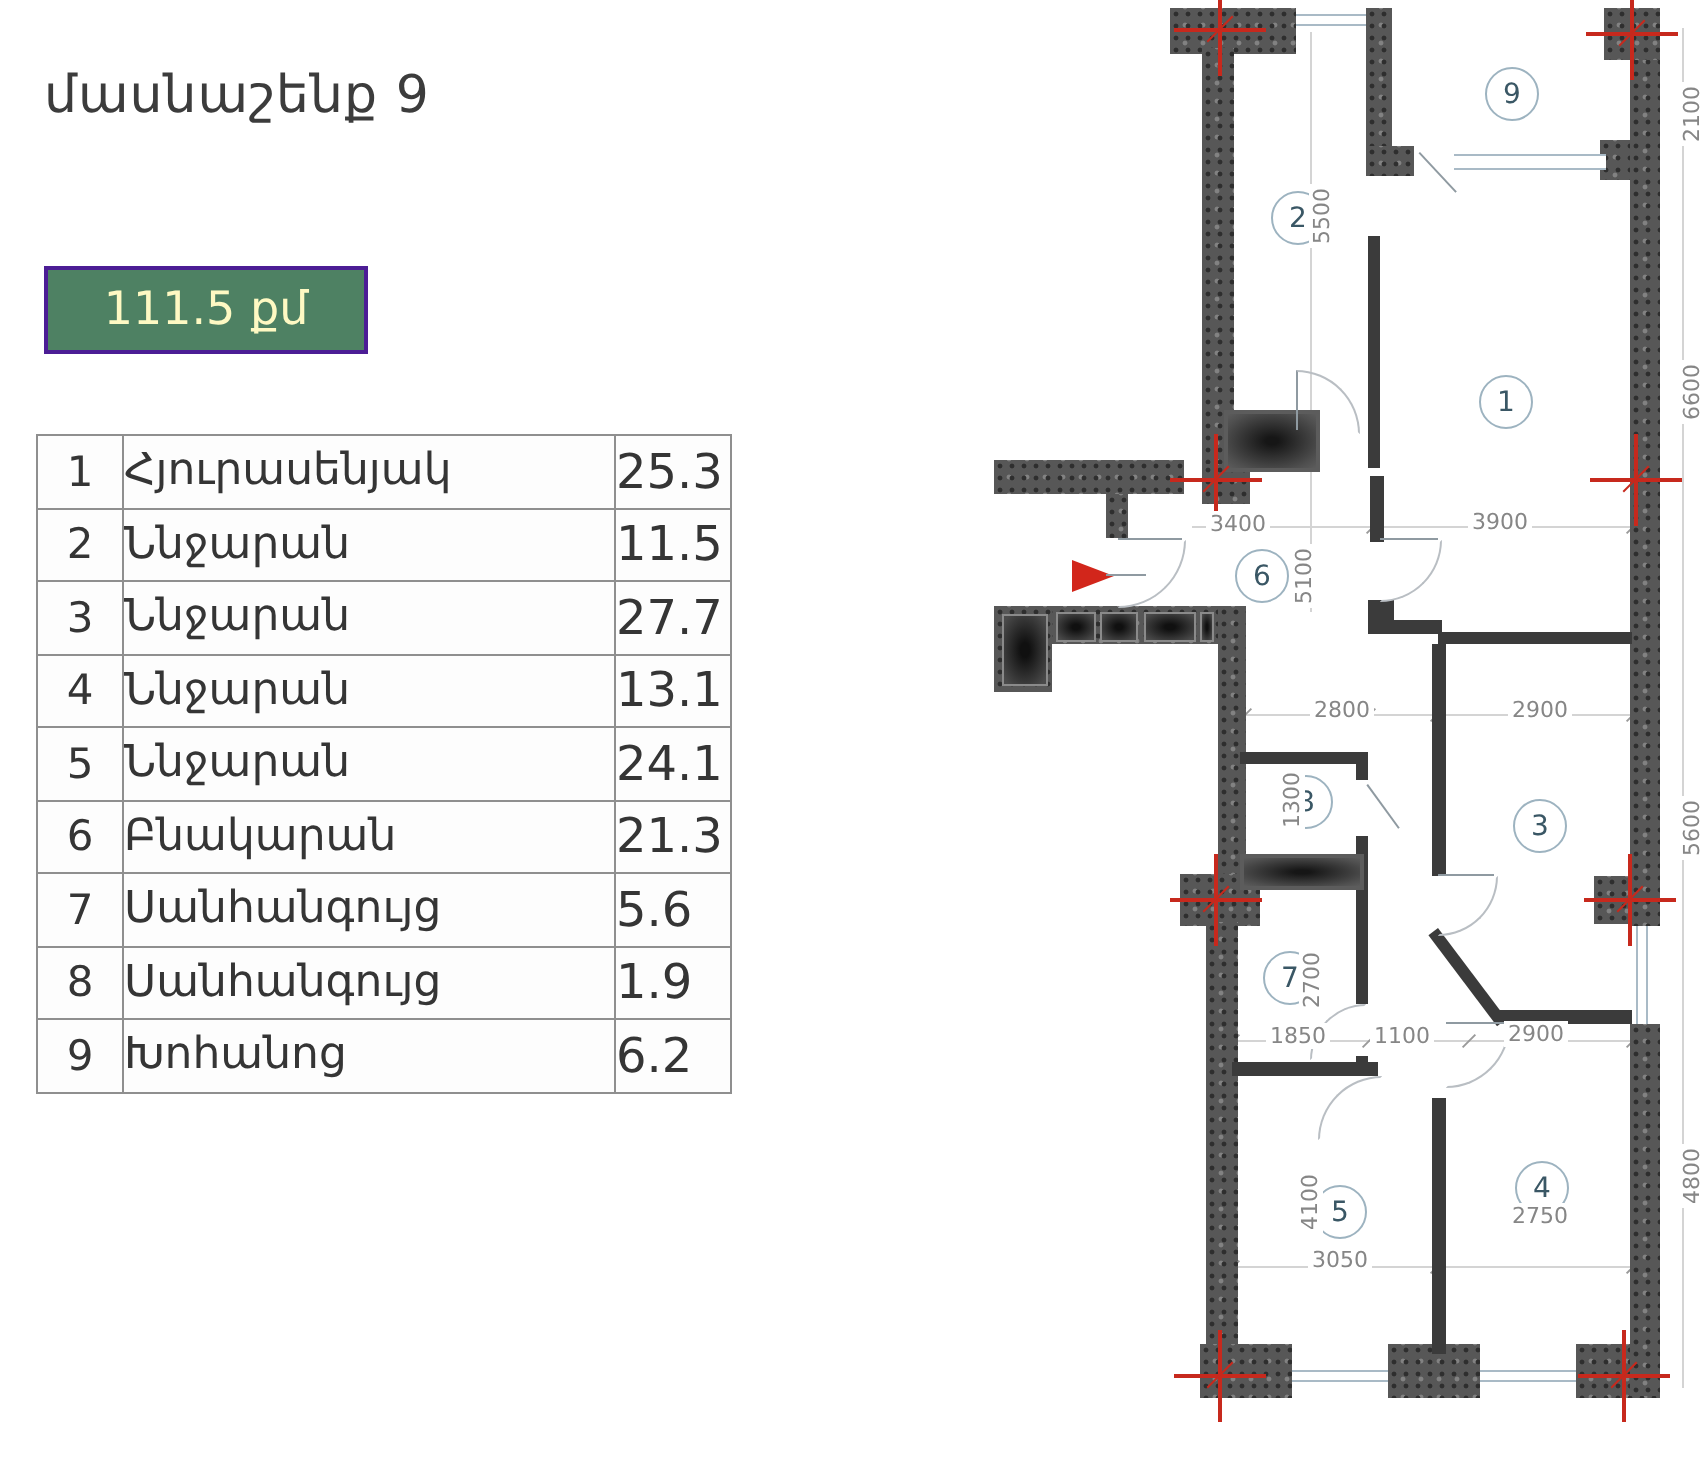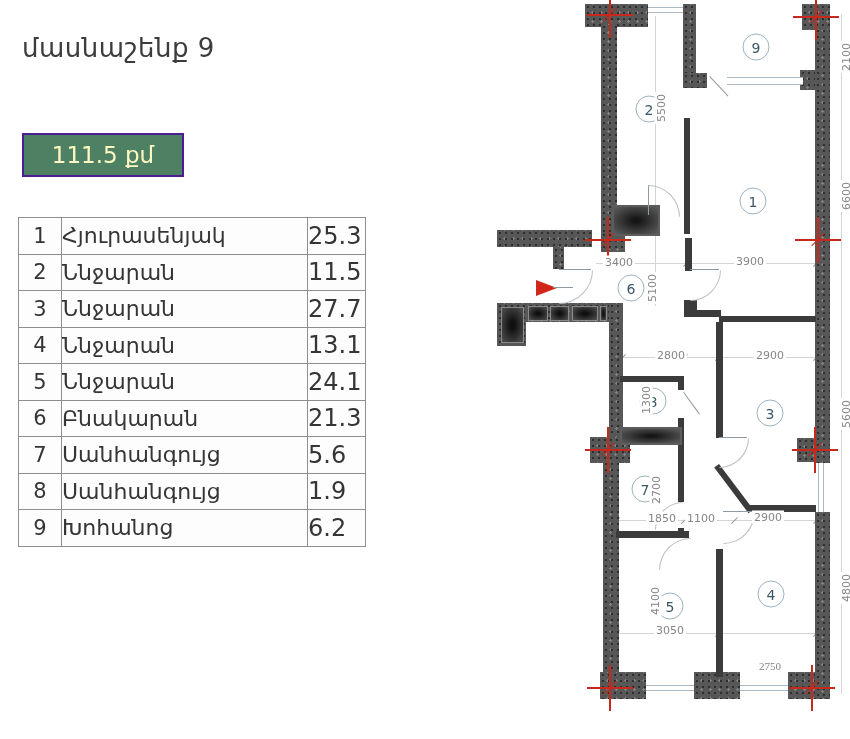--- a/index.html
+++ b/index.html
@@ -284,31 +284,31 @@
       <span class="dim rot" style="left: 652px; top: 288px;">5100</span>
 
       <span class="dim" style="left: 671px; top: 355px;">2800</span>
 
       <span class="dim" style="left: 770px; top: 355px;">2900</span>
 
       <span class="dim rot" style="left: 646px; top: 400px;">1300</span>
 
       <span class="dim rot" style="left: 656px; top: 490px;">2700</span>
 
-      <span class="dim" style="left: 649px; top: 518px; margin-left: 13px;">1850</span>
+      <span class="dim" style="left: 649px; top: 518px;">1850</span>
 
       <span class="dim" style="left: 701px; top: 518px;">1100</span>
 
       <span class="dim" style="left: 768px; top: 517px;">2900</span>
 
       <span class="dim rot" style="left: 655px; top: 601px;">4100</span>
 
       <span class="dim" style="left: 670px; top: 630px;">3050</span>
 
-      <span class="dim" style="left: 770px; top: 666px; font-family: Liberation Serif, serif;">2750</span>
+      <span class="dim" style="left: 770px; top: 608px;">2750</span>
 
       <span class="dim rot" style="left: 846px; top: 57px;">2100</span>
 
       <span class="dim rot" style="left: 846px; top: 196px;">6600</span>
 
       <span class="dim rot" style="left: 846px; top: 414px;">5600</span>
 
       <span class="dim rot" style="left: 846px; top: 588px;">4800</span>
     </div>
 </div>

